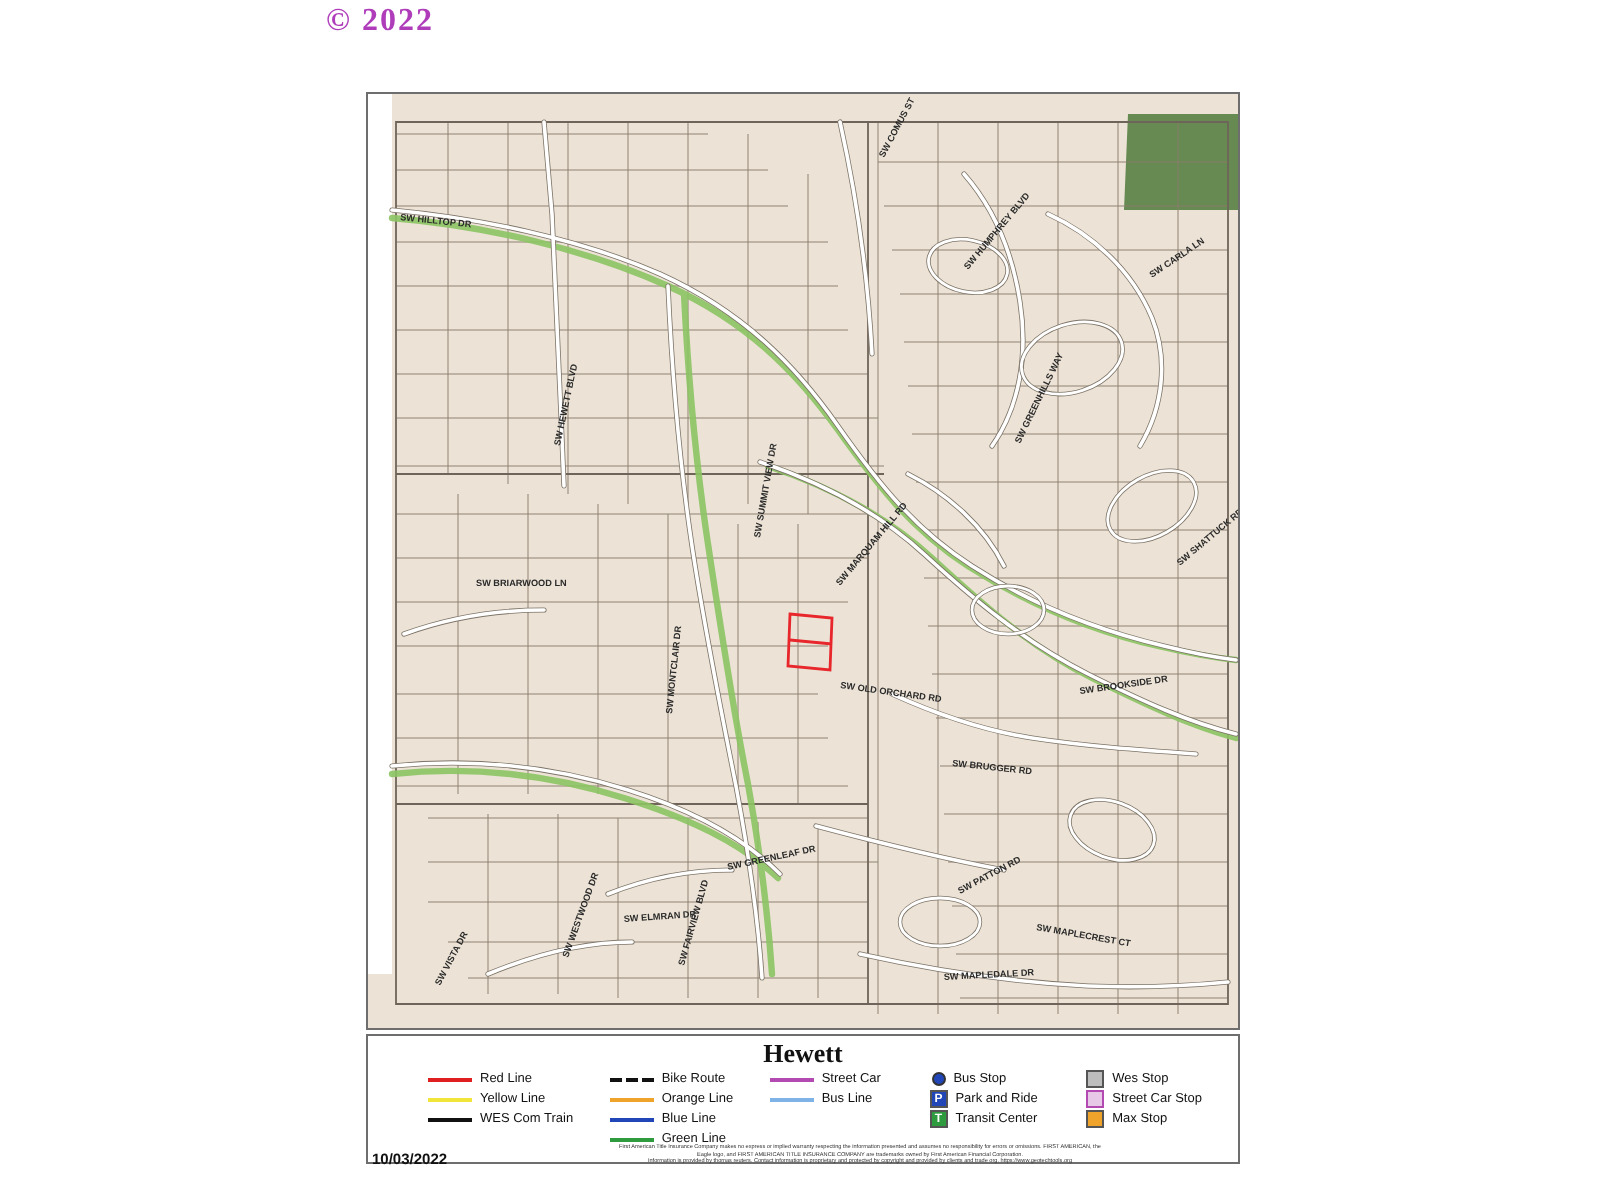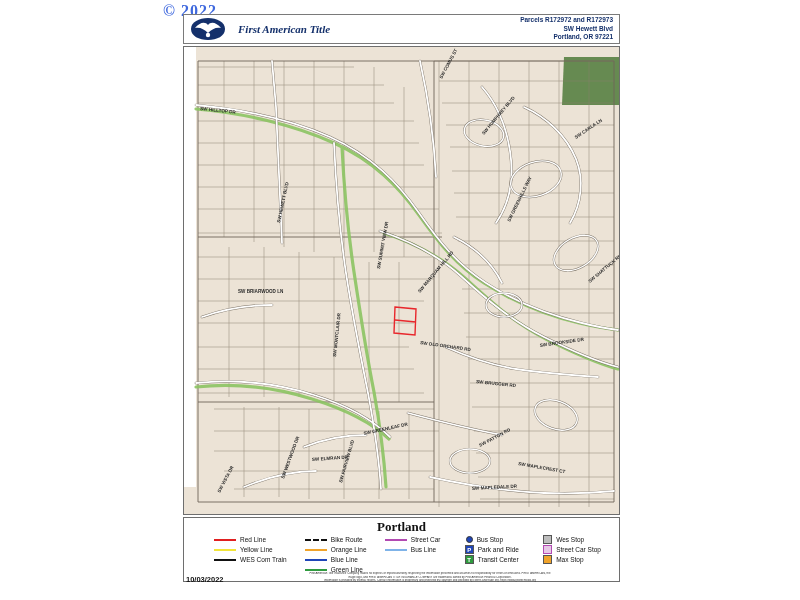--- a/index.html
+++ b/index.html
@@ -65,21 +65,21 @@
   }
 
   
   .watermark {
     position: absolute;
     left: 163px;
     top: 2px;
     font-family: "Liberation Serif", serif;
     font-size: 16px;
     font-weight: bold;
-    color: #1d4ed8;
+    color: #a21caf;
     letter-spacing: 1px;
     opacity: 0.85;
   }
 
   
   .map-frame {
     position: absolute;
     left: 183px;
     top: 46px;
     width: 437px;
@@ -190,36 +190,20 @@
   
   .st { font-family: "Liberation Sans", sans-serif; font-size: 4.6px; font-weight: bold; fill: #2b2b2b; }
 </style>
 </head>
 <body>
 
 <div id="page">
 
   <div class="watermark">© 2022</div>
 
-  <div class="header">
-    <div class="header-logo">
-      <svg width="46" height="26" viewBox="0 0 46 26">
-        <rect x="0" y="0" width="46" height="26" fill="#ffffff"></rect>
-        <path d="M6 13 C6 6, 14 2, 23 2 C32 2, 40 6, 40 13 C40 20, 32 24, 23 24 C14 24, 6 20, 6 13 Z" fill="#14306b"></path>
-        <path d="M10 12 C14 7, 20 5, 23 9 C26 5, 32 7, 36 12 C31 11, 27 13, 23 17 C19 13, 15 11, 10 12 Z" fill="#ffffff"></path>
-        <circle cx="23" cy="19" r="2.2" fill="#ffffff"></circle>
-      </svg>
-    </div>
-    <div class="header-title">First American Title</div>
-    <div class="header-parcel">
-      <div>Parcels R172972 and R172973</div>
-      <div>SW Hewett Blvd</div>
-      <div>Portland, OR 97221</div>
-    </div>
-  </div>
 
   <div class="map-frame">
     <svg class="map-svg" viewBox="0 0 435 467" preserveAspectRatio="none">
 
       <rect x="0" y="0" width="435" height="467" fill="#ece3d6"></rect>
 
       <rect x="0" y="0" width="12" height="467" fill="#ffffff"></rect>
       <rect x="0" y="440" width="435" height="27" fill="#ece3d6"></rect>
 
       <polygon points="380,10 435,10 435,58 378,58" fill="#4f7a3a" opacity="0.85"></polygon>
@@ -331,21 +315,21 @@
         <text transform="translate(406,236) rotate(-40)">SW SHATTUCK RD</text>
         <text transform="translate(356,300) rotate(-8)">SW BROOKSIDE DR</text>
         <text transform="translate(236,246) rotate(-50)">SW MARQUAM HILL RD</text>
         <text transform="translate(54,246) rotate(0)">SW BRIARWOOD LN</text>
         <text transform="translate(334,418) rotate(10)">SW MAPLECREST CT</text>
       </g>
     </svg>
   </div>
 
   <div class="legend">
-    <div class="legend-title">Portland</div>
+    <div class="legend-title">Hewett</div>
     <div class="legend-cols">
 
       <div class="legend-col">
         <div class="legend-item">
           <span class="legend-swatch">
               <span class="swline" style="border-top-color:#e02020"></span>
             </span>
           <span>Red Line</span>
         </div>
         <div class="legend-item">

